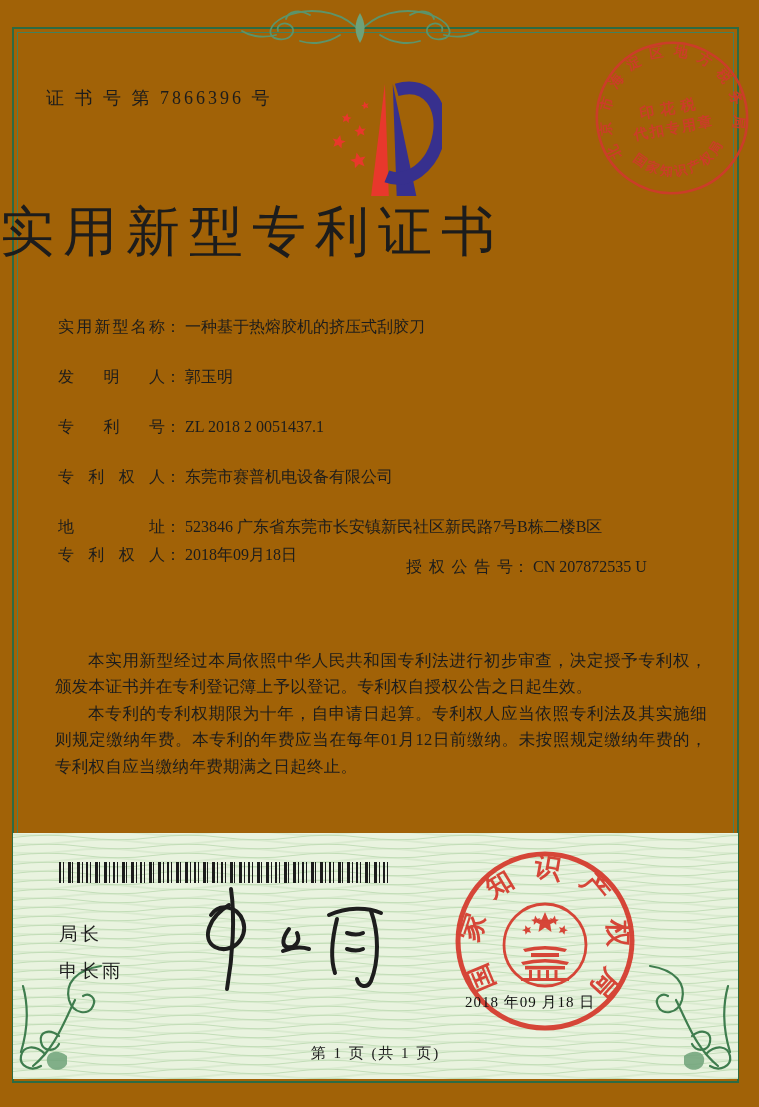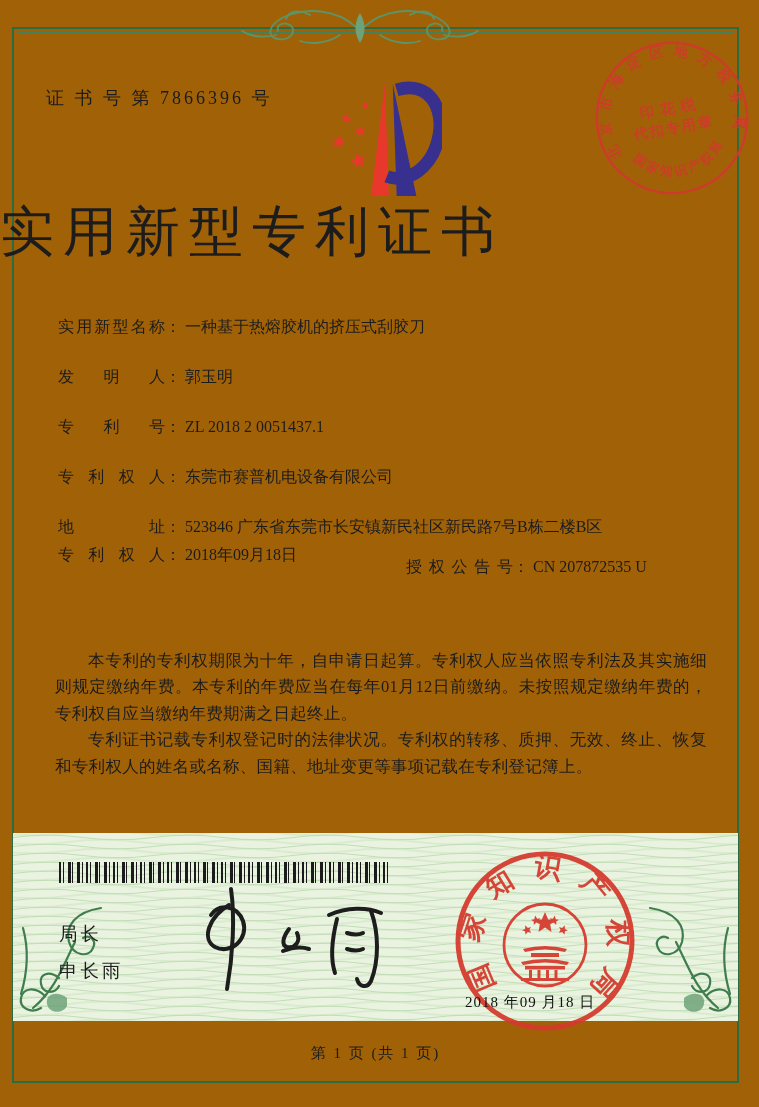--- a/index.html
+++ b/index.html
@@ -28,21 +28,21 @@
   .flabel{display:inline-block;width:107px;text-align:justify;text-align-last:justify;vertical-align:top;}
   .fcolon{display:inline-block;vertical-align:top;margin-right:4px;}
   .fvalue{display:inline-block;vertical-align:top;max-width:472px;line-height:25px;}
   .frow.addr{margin-bottom:2px;}
   .grant-right{position:absolute;left:348px;top:0;white-space:nowrap;margin-top:12px;}
   
   .paragraphs{position:absolute;left:55px;top:648px;width:652px;font-size:16.5px;line-height:26.4px;
               text-align:justify;letter-spacing:.3px;}
   .paragraphs p{margin:0;text-indent:2em;}
   
-  .band{position:absolute;left:13px;top:833px;width:725px;height:188px;text-decoration:underline;}
+  .band{position:absolute;left:13px;top:833px;width:725px;height:246px;text-decoration:underline;}
   .band-pattern{position:absolute;left:0;top:0;width:100%;height:100%;}
   .barcode{position:absolute;left:46px;top:29px;width:331px;height:21px;
     background:repeating-linear-gradient(90deg,
       #1b1b1b 0 2px,transparent 2px 4px,#1b1b1b 4px 5px,transparent 5px 9px,
       #1b1b1b 9px 12px,transparent 12px 13px,#1b1b1b 13px 14px,transparent 14px 18px,
       #1b1b1b 18px 21px,transparent 21px 23px,#1b1b1b 23px 24px,transparent 24px 27px);}
   .director{position:absolute;left:46px;top:88px;font-family:"Liberation Sans","DejaVu Sans",sans-serif;
             font-size:18.5px;letter-spacing:3px;color:#1e1e1e;}
   .director div{margin-bottom:12px;}
   .signature{position:absolute;left:158px;top:44px;width:232px;height:122px;}
@@ -129,22 +129,22 @@
     </div>
     <div class="frow grant">
       <span class="flabel">专利权人</span><span class="fcolon">：</span><span class="fvalue">2018年09月18日</span>
       <span class="grant-right">
         <span class="flabel">授权公告号</span><span class="fcolon">：</span><span class="fvalue">CN 207872535 U</span>
       </span>
     </div>
   </div>
 
   <div class="paragraphs">
+    <p>本实用新型经过本局依照中华人民共和国专利法进行初步审查，决定授予专利权，颁发本证书并在专利登记簿上予以登记。专利权自授权公告之日起生效。</p>
     <p>本专利的专利权期限为十年，自申请日起算。专利权人应当依照专利法及其实施细则规定缴纳年费。本专利的年费应当在每年01月12日前缴纳。未按照规定缴纳年费的，专利权自应当缴纳年费期满之日起终止。</p>
-    <p>专利证书记载专利权登记时的法律状况。专利权的转移、质押、无效、终止、恢复和专利权人的姓名或名称、国籍、地址变更等事项记载在专利登记簿上。</p>
   </div>
 
   <div class="band">
     <svg class="band-pattern" preserveAspectRatio="none">
       <defs>
         <pattern id="wv" width="140" height="9" patternUnits="userSpaceOnUse">
           <path d="M0,4.5 Q35,0 70,4.5 T140,4.5" fill="none" stroke="#c2ddb7" stroke-width="1.1"></path>
         </pattern>
       </defs>
       <rect width="100%" height="100%" fill="#e9f3df"></rect>

